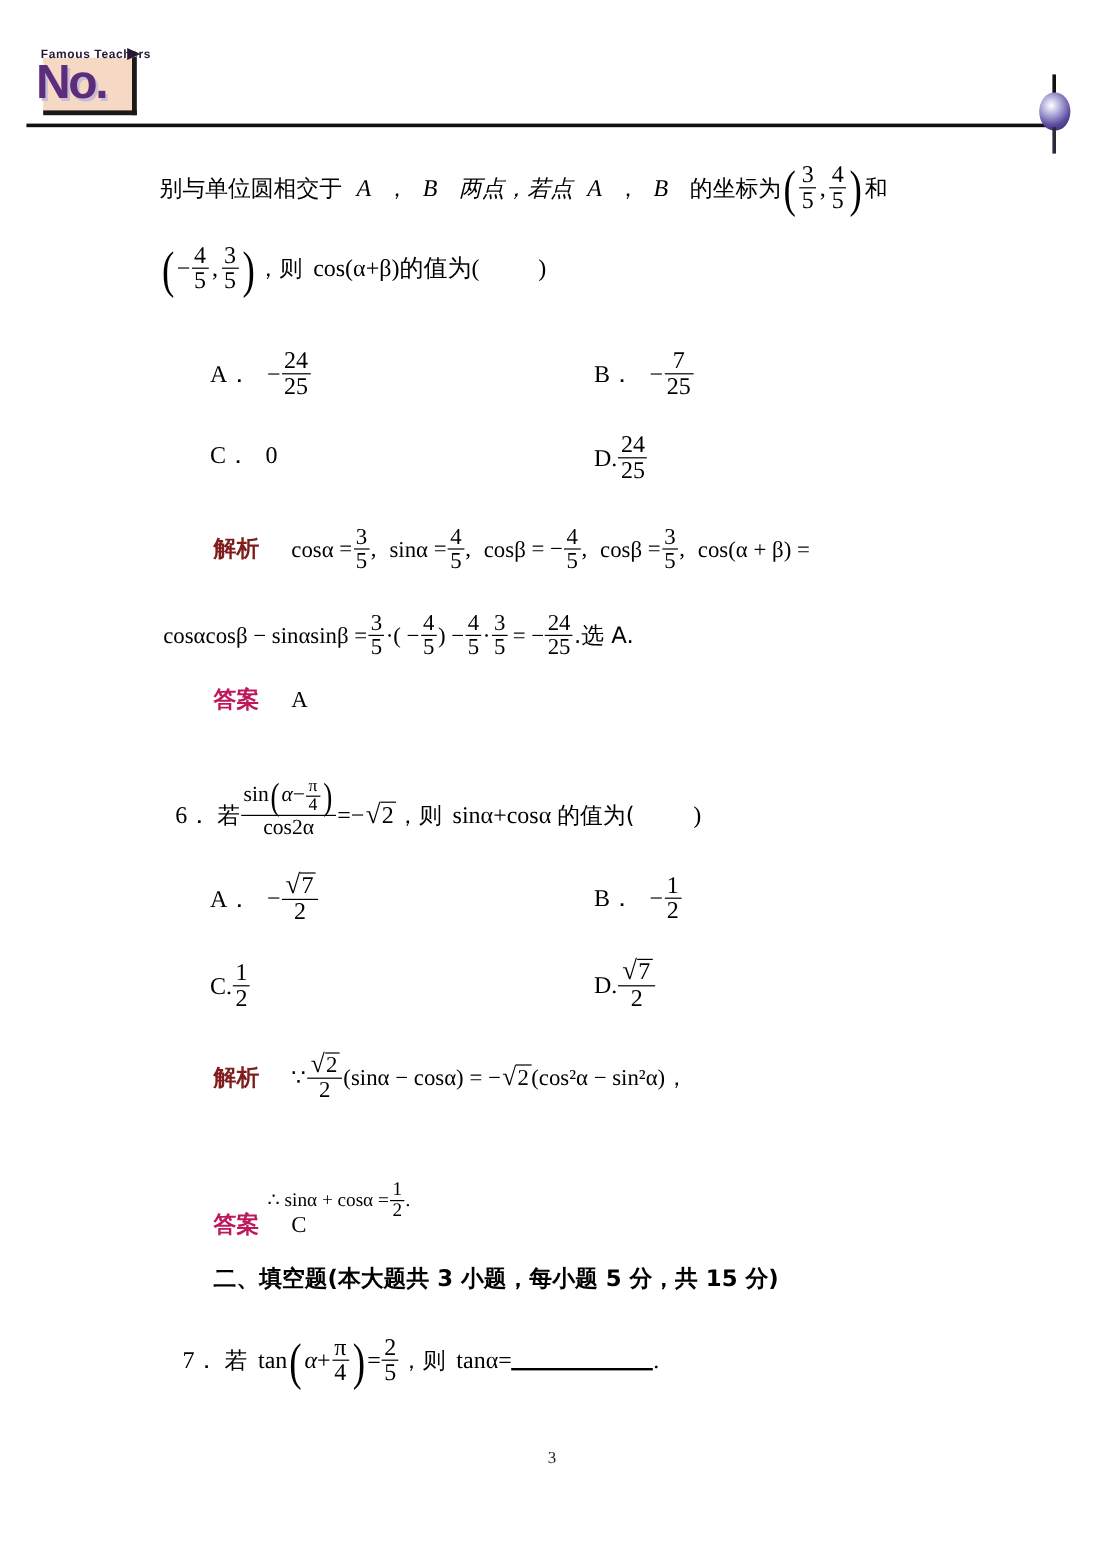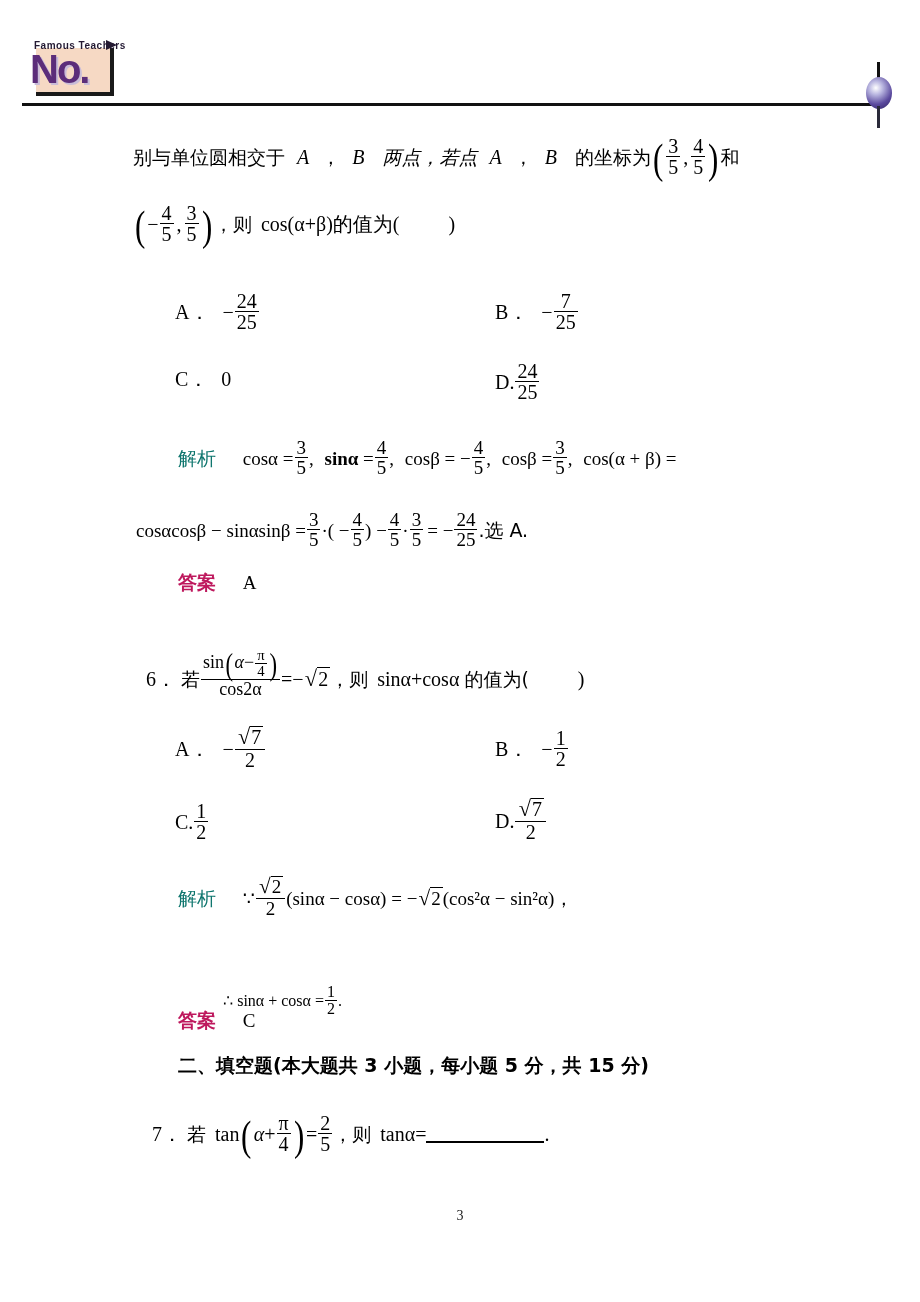--- a/index.html
+++ b/index.html
@@ -138,22 +138,22 @@
     font-size: 19px;
   }
   .math {
     font-family: "Liberation Serif", "DejaVu Serif", serif;
     font-style: normal;
   }
   .ital {
     font-style: italic;
   }
   .blue {
-    color: #0f766e;
-    font-weight: normal;
+    color: #7f1d1d;
+    font-weight: bold;
   }
   .red {
     color: #be185d;
     font-weight: bold;
   }
 
   
   .frac {
     display: inline-block;
     vertical-align: -0.52em;
@@ -276,21 +276,21 @@
     <span class="math" style="margin-left:8px;">0</span>
   </div>
   <div class="abs" style="left:495px; top:253px; font-size:20px;">
     <span class="math">D.</span><span class="frac"><span class="num">24</span><span class="den">25</span></span>
   </div>
 
   <div class="abs" style="left:178px; top:330px; font-size:19px;">
     <span class="cn blue">解析</span>
     <span class="math" style="margin-left:22px;">cosα</span>
     <span class="math">=</span><span class="frac"><span class="num">3</span><span class="den">5</span></span><span class="math">,</span>
-    <span class="math" style="margin-left:6px;font-weight:bold;">sinα</span>
+    <span class="math" style="margin-left:6px;">sinα</span>
     <span class="math">=</span><span class="frac"><span class="num">4</span><span class="den">5</span></span><span class="math">,</span>
     <span class="math" style="margin-left:6px;">cosβ</span>
     <span class="math">=</span>
     <span class="math">−</span><span class="frac"><span class="num">4</span><span class="den">5</span></span><span class="math">,</span>
     <span class="math" style="margin-left:6px;">cosβ</span>
     <span class="math">=</span><span class="frac"><span class="num">3</span><span class="den">5</span></span><span class="math">,</span>
     <span class="math" style="margin-left:6px;">cos(α + β) =</span>
   </div>
 
   <div class="abs" style="left:136px; top:402px; font-size:19px;">

